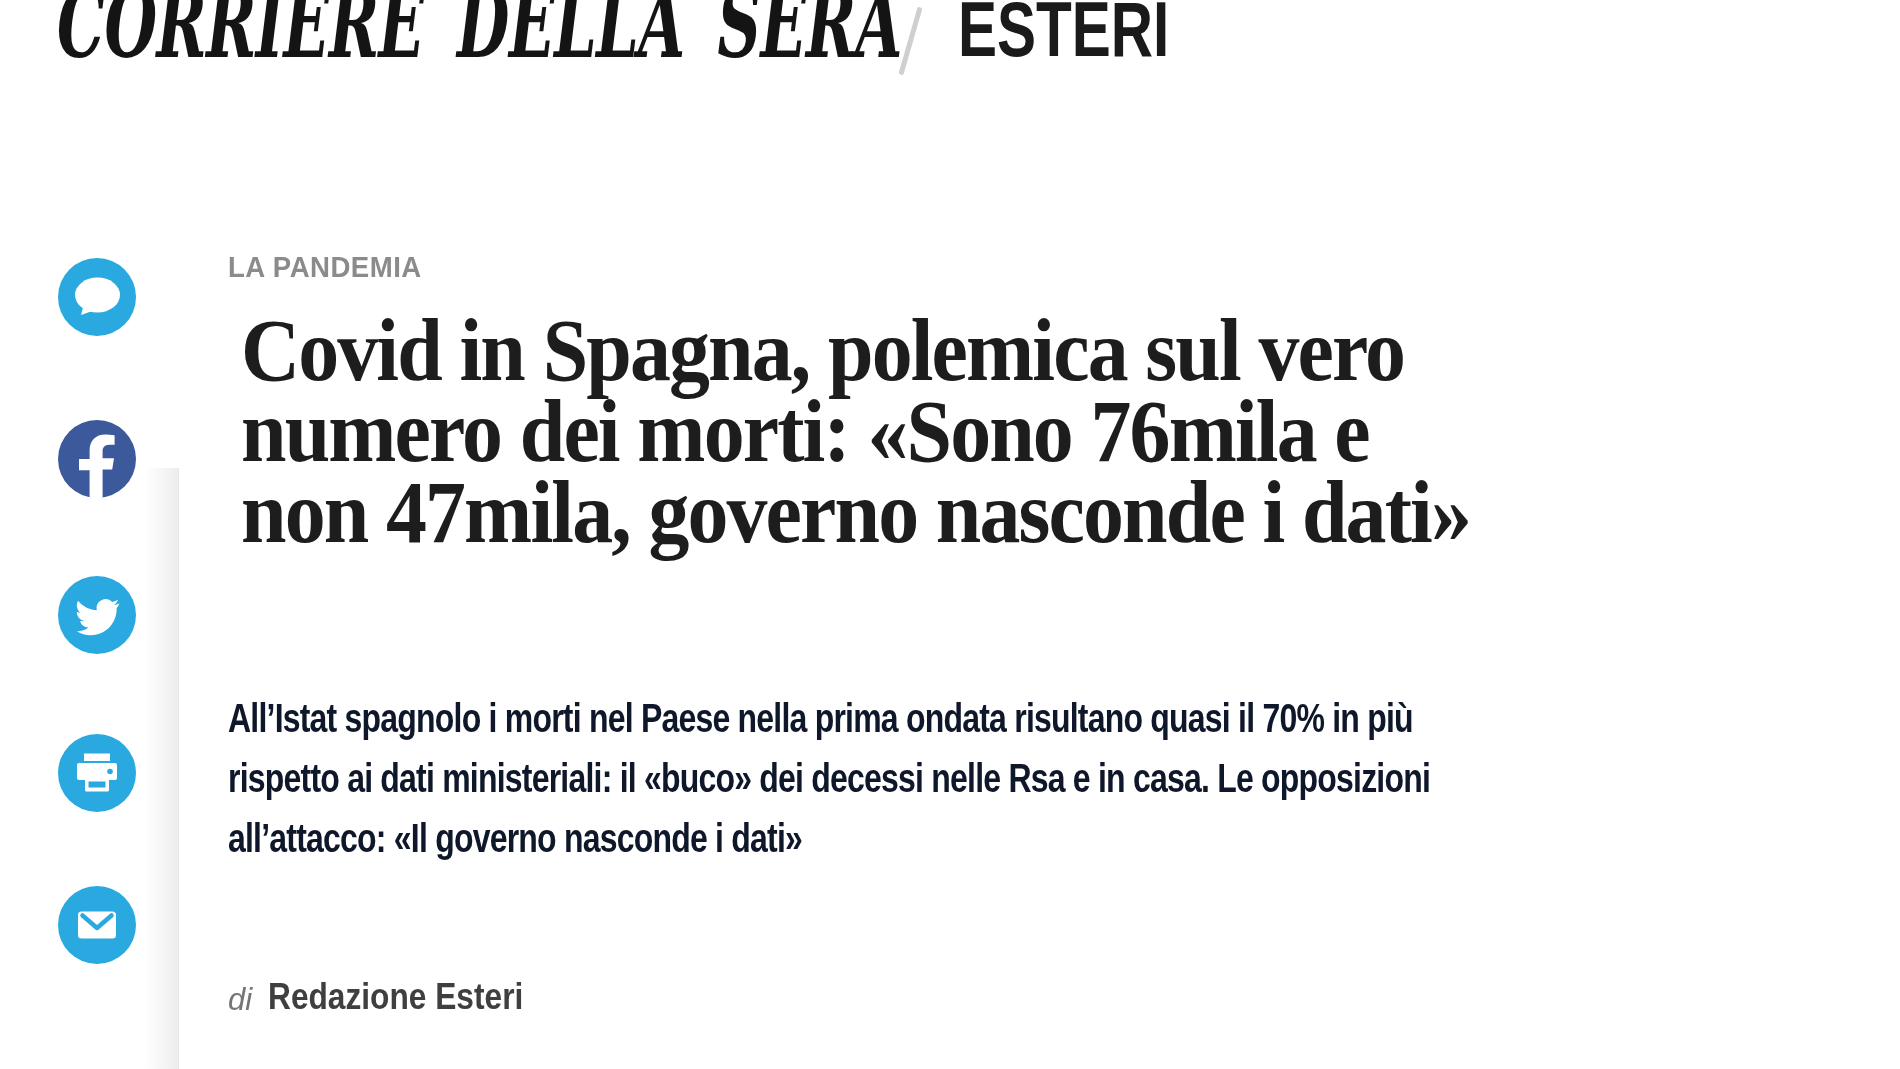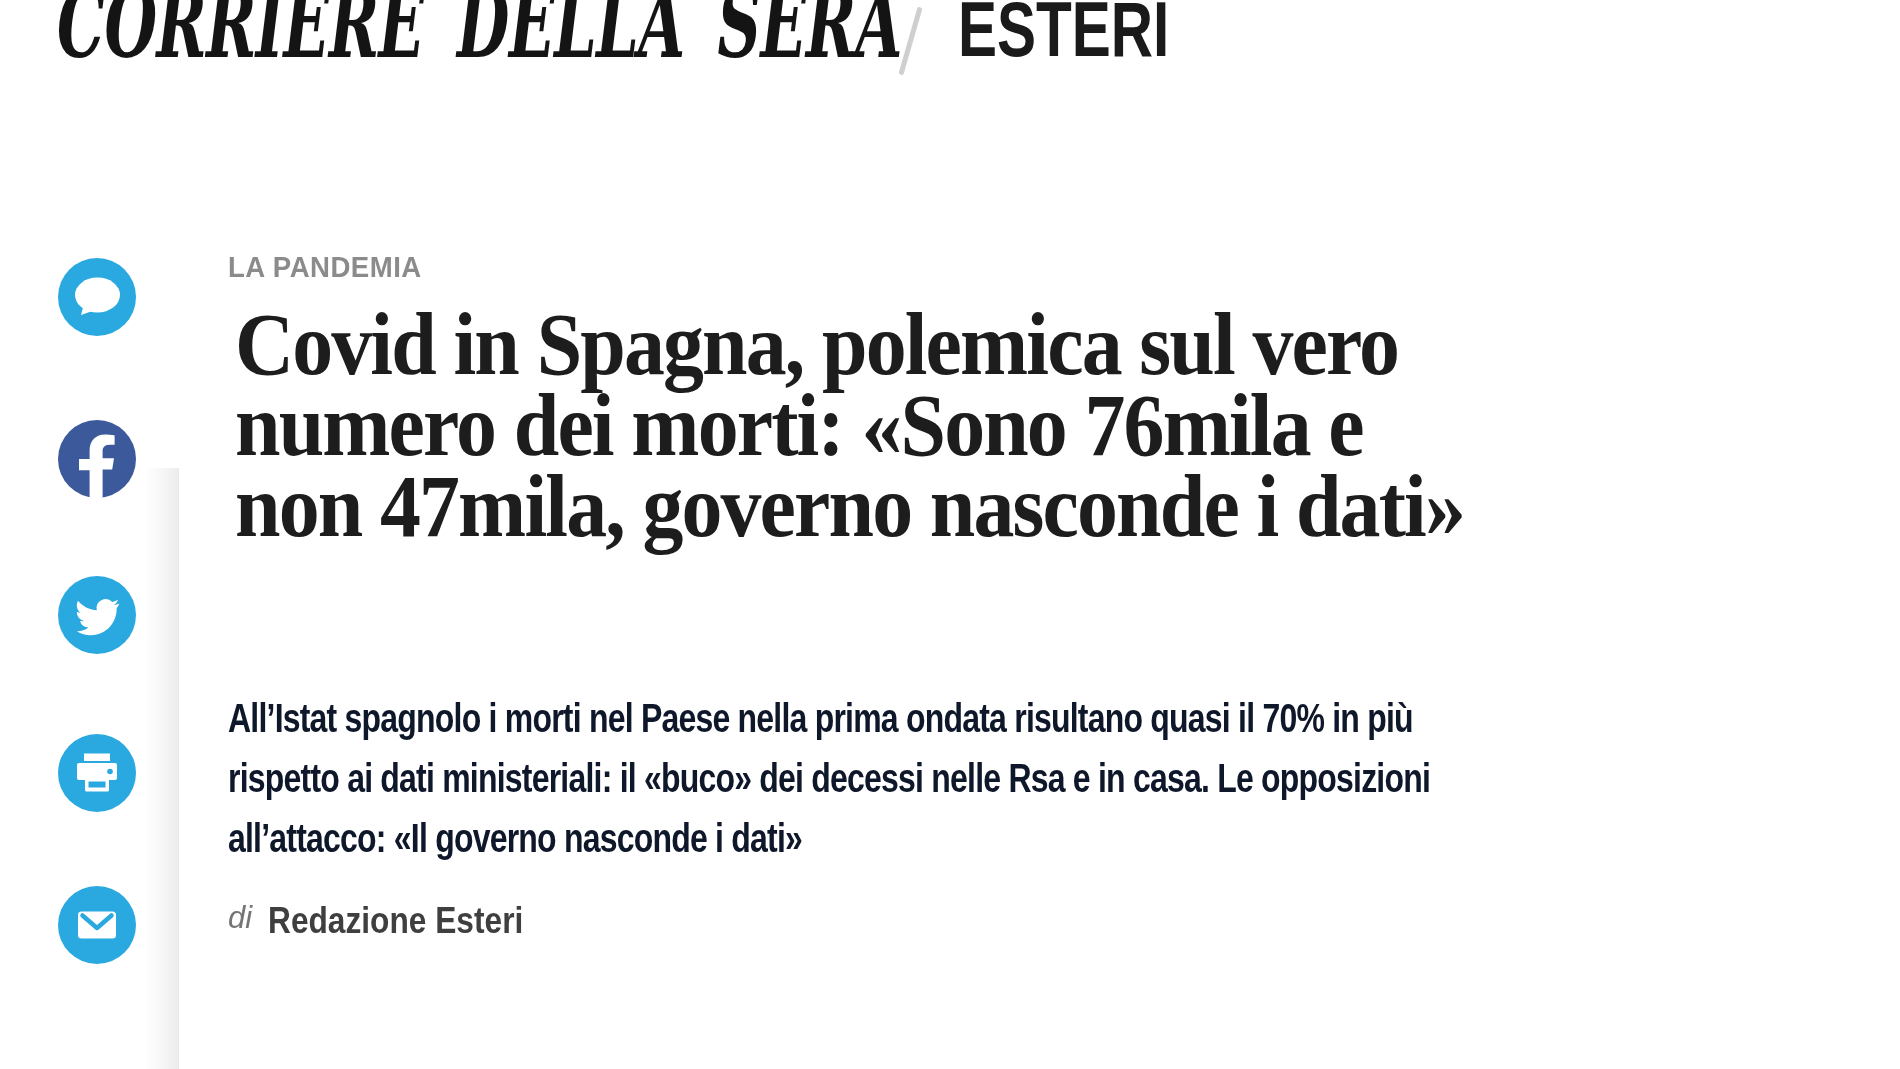--- a/index.html
+++ b/index.html
@@ -48,21 +48,21 @@
     font-family:"Liberation Serif",serif;font-weight:bold;
     font-size:88px;line-height:81px;letter-spacing:-2px;white-space:nowrap;
     transform:scaleX(0.93);transform-origin:left top;
   }
   .standfirst{position:absolute;left:228px;top:688px;color:#0f172a;}
   .standfirst .s-line{
     font-size:41px;font-weight:bold;line-height:60px;letter-spacing:-1px;white-space:nowrap;
     transform:scaleX(0.78);transform-origin:left top;
   }
   .byline{
-    position:absolute;left:228px;top:900px;display:flex;align-items:flex-start;gap:16px;
+    position:absolute;left:228px;top:976px;display:flex;align-items:flex-end;gap:16px;
   }
   .byline .prefix{font-style:italic;font-size:31px;color:#757575;}
   .byline .author{
     font-size:36px;font-weight:bold;color:#3f3f3f;white-space:nowrap;
     transform:scaleX(0.88);transform-origin:left bottom;
   }
 </style>
 </head>
 <body>
 
@@ -110,21 +110,21 @@
     <circle cx="39" cy="39" r="39" fill="#2aa9e0"></circle>
     <rect x="20" y="25.5" width="38" height="27" rx="3.5" fill="#ffffff"></rect>
     <path d="M24.5 29.5 L39 42 L53.5 29.5" fill="none" stroke-width="4.5" stroke-linecap="round" stroke-linejoin="round" stroke="#2aa9e0"></path>
   </svg>
 </button>
 
 <div class="divider-band"></div>
 
 <div class="kicker">LA PANDEMIA</div>
 
-<h1 class="headline" style="margin:11px;">
+<h1 class="headline" style="margin:17px;">
   <div class="h-line">Covid in Spagna, polemica sul vero</div>
   <div class="h-line">numero dei morti: «Sono 76mila e</div>
   <div class="h-line">non 47mila, governo nasconde i dati»</div>
 </h1>
 
 <div class="standfirst">
   <div class="s-line">All’Istat spagnolo i morti nel Paese nella prima ondata risultano quasi il 70% in più</div>
   <div class="s-line">rispetto ai dati ministeriali: il «buco» dei decessi nelle Rsa e in casa. Le opposizioni</div>
   <div class="s-line">all’attacco: «Il governo nasconde i dati»</div>
 </div>

